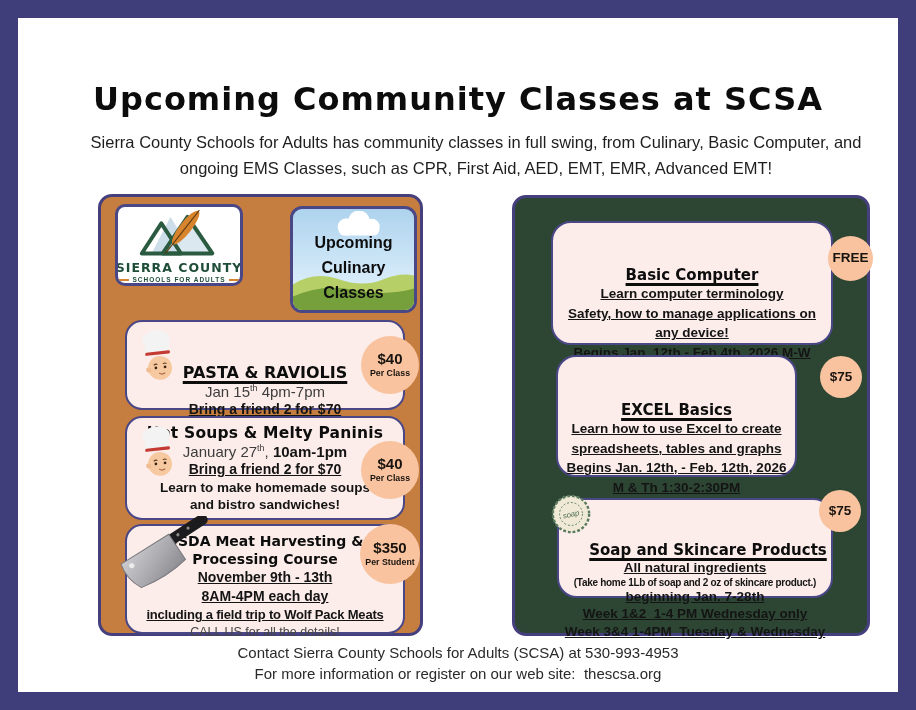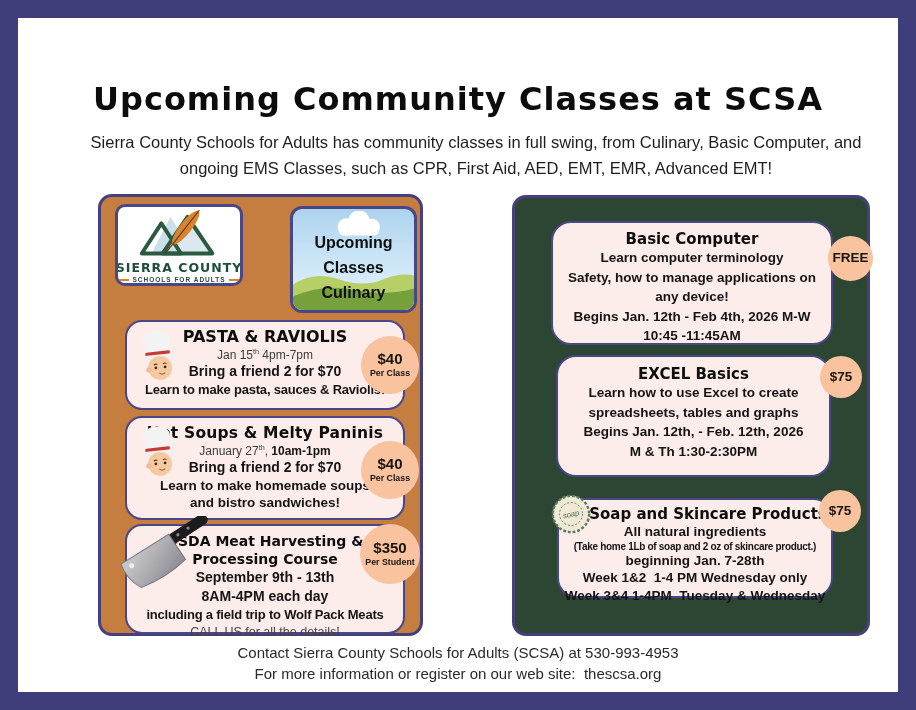--- a/index.html
+++ b/index.html
@@ -64,29 +64,29 @@
     border-radius: 17px; text-align: center; overflow: visible;
   }
   .card.pasta { left: 24px; top: 123px; width: 280px; height: 90px;  padding-top: 5px; }
   .card.soups { left: 24px; top: 219px; width: 280px; height: 104px; padding-top: 6px; }
   .card.usda  { left: 24px; top: 327px; width: 280px; height: 110px; padding-top: 6px; }
 
   .card-title {
     font-family: "DejaVu Sans", sans-serif; font-weight: 800;
     font-size: 16px; color: #0d0d0d; white-space: nowrap;
   }
-  .card-title.u { text-decoration-thickness: 2.5px; text-underline-offset: 3px; }
+  .card-title.u { text-decoration: underline; text-decoration-thickness: 2.5px; text-underline-offset: 3px; margin-top: 36px; }
   .card-title.soups-t { font-size: 15.5px; letter-spacing: 0.2px; }
   .card-title.usda-t  { font-size: 14px; line-height: 1.3; white-space: normal; padding: 0 30px; }
 
-  .date-line { font-size: 12px; color: #3d3d3d; margin-top: 1px; }
+  .date-line { font-size: 15px; color: #3d3d3d; margin-top: 1px; }
   .date-line sup { font-size: 0.6em; }
   .date-line b { color: #141414; }
 
-  .bold-line  { font-weight: 700; font-size: 14px; color: #141414; line-height: 1.35; }
+  .bold-line  { font-weight: 700; font-size: 14px; color: #141414; line-height: 1.35; text-decoration: underline; }
   .bold-line.narrow { font-size: 13px; letter-spacing: -0.2px; white-space: nowrap; }
   .wrap-line  { font-weight: 700; font-size: 13.5px; color: #141414; line-height: 1.3; padding: 0 26px; }
   .note-line  { font-size: 12.5px; color: #454545; margin-top: 1px; }
 
   .chef { position: absolute; left: 8px; top: 6px; width: 46px; height: 58px; transform: rotate(-6deg); }
   .cleaver { position: absolute; left: -14px; top: -10px; width: 112px; height: 74px; }
 
   
   .badge {
     position: absolute; border-radius: 50%; background: #f8c39e;
@@ -102,21 +102,21 @@
   .badge.p75a { left: 305px; top: 158px; width: 42px; height: 42px; }
   .badge.p75b { left: 304px; top: 292px; width: 42px; height: 42px; }
   .badge.free .price, .badge.p75a .price, .badge.p75b .price { font-size: 13.5px; }
 
   
   .rcard {
     position: absolute; background: #fcedea; border: 2.5px solid #4a4786;
     border-radius: 20px; text-align: center;
   }
   .rcard.c1 { left: 36px; top: 23px;  width: 282px; height: 124px; padding-top: 7px; }
-  .rcard.c2 { left: 41px; top: 157px; width: 275px; height: 122px; padding-top: 8px; }
+  .rcard.c2 { left: 41px; top: 157px; width: 241px; height: 122px; padding-top: 8px; }
   .rcard.c3 { left: 42px; top: 300px; width: 276px; height: 100px; padding-top: 5px; }
 
   .rcard .card-title { font-size: 15px; }
   .rcard .bold-line  { font-size: 13.5px; line-height: 1.45; padding: 0 6px; }
   .rcard.c3 .bold-line { line-height: 1.3; padding: 0 2px; }
   .small-line { font-weight: 700; font-size: 10px; letter-spacing: -0.3px; color: #141414; white-space: nowrap; }
   .pre { white-space: pre-wrap; }
   .c3-title { margin-left: 26px; }
 
   .stamp { position: absolute; left: -9px; top: -7px; width: 42px; height: 42px; z-index: 2; }
@@ -163,22 +163,22 @@
         <circle cx="31" cy="10" r="11" fill="#ffffff"></circle>
         <circle cx="44" cy="16" r="8.5" fill="#ffffff"></circle>
         <rect x="10" y="13" width="42" height="12" rx="6" fill="#ffffff"></rect>
       </svg>
       <svg class="hills" viewBox="0 0 127 46" preserveAspectRatio="none">
         <path d="M0,20 Q22,6 46,14 Q72,23 92,14 Q112,6 127,12 L127,46 L0,46 Z" fill="#b7cf67"></path>
         <path d="M0,32 Q30,18 62,25 Q97,32 127,22 L127,46 L0,46 Z" fill="#76a03c"></path>
       </svg>
       <div class="culinary-text">
         <div>Upcoming</div>
+        <div>Culinary</div>
         <div>Classes</div>
-        <div>Culinary</div>
       </div>
     </div>
 
     <article class="card pasta">
       <svg class="chef" viewBox="0 0 50 60">
         <ellipse cx="25" cy="11" rx="15" ry="10" fill="#f3f3f3"></ellipse>
         <rect x="12" y="10" width="26" height="15" fill="#f3f3f3"></rect>
         <rect x="11.5" y="24" width="27" height="3.5" rx="1.5" fill="#c33b33"></rect>
         <circle cx="26" cy="42" r="13" fill="#f6c9a0"></circle>
         <circle cx="13.5" cy="43" r="2.8" fill="#f0bd93"></circle>
@@ -232,21 +232,21 @@
         </defs>
         <g transform="rotate(-26 56 37)">
           <rect x="60" y="21" width="46" height="11" rx="5" fill="#1c1c1e" transform="rotate(-7 60 26)"></rect>
           <circle cx="72" cy="24.5" r="1.6" fill="#8a8a8a"></circle>
           <circle cx="84" cy="23" r="1.6" fill="#8a8a8a"></circle>
           <path d="M8,26 L64,20 L68,50 Q44,58 16,56 Q6,42 8,26 Z" fill="url(#met)" stroke="#77777c" stroke-width="1"></path>
           <circle cx="17" cy="32" r="2.6" fill="#ececec"></circle>
         </g>
       </svg>
       <div class="card-title usda-t">USDA Meat Harvesting &amp; Processing Course</div>
-      <div class="bold-line">September 9th - 13th</div>
+      <div class="bold-line">November 9th - 13th</div>
       <div class="bold-line">8AM-4PM each day</div>
       <div class="bold-line narrow">including a field trip to Wolf Pack Meats</div>
       <div class="note-line">CALL US for all the details!</div>
     </article>
     <div class="badge b350">
       <span class="price">$350</span>
       <span class="unit">Per Student</span>
     </div>
 
   </section>

